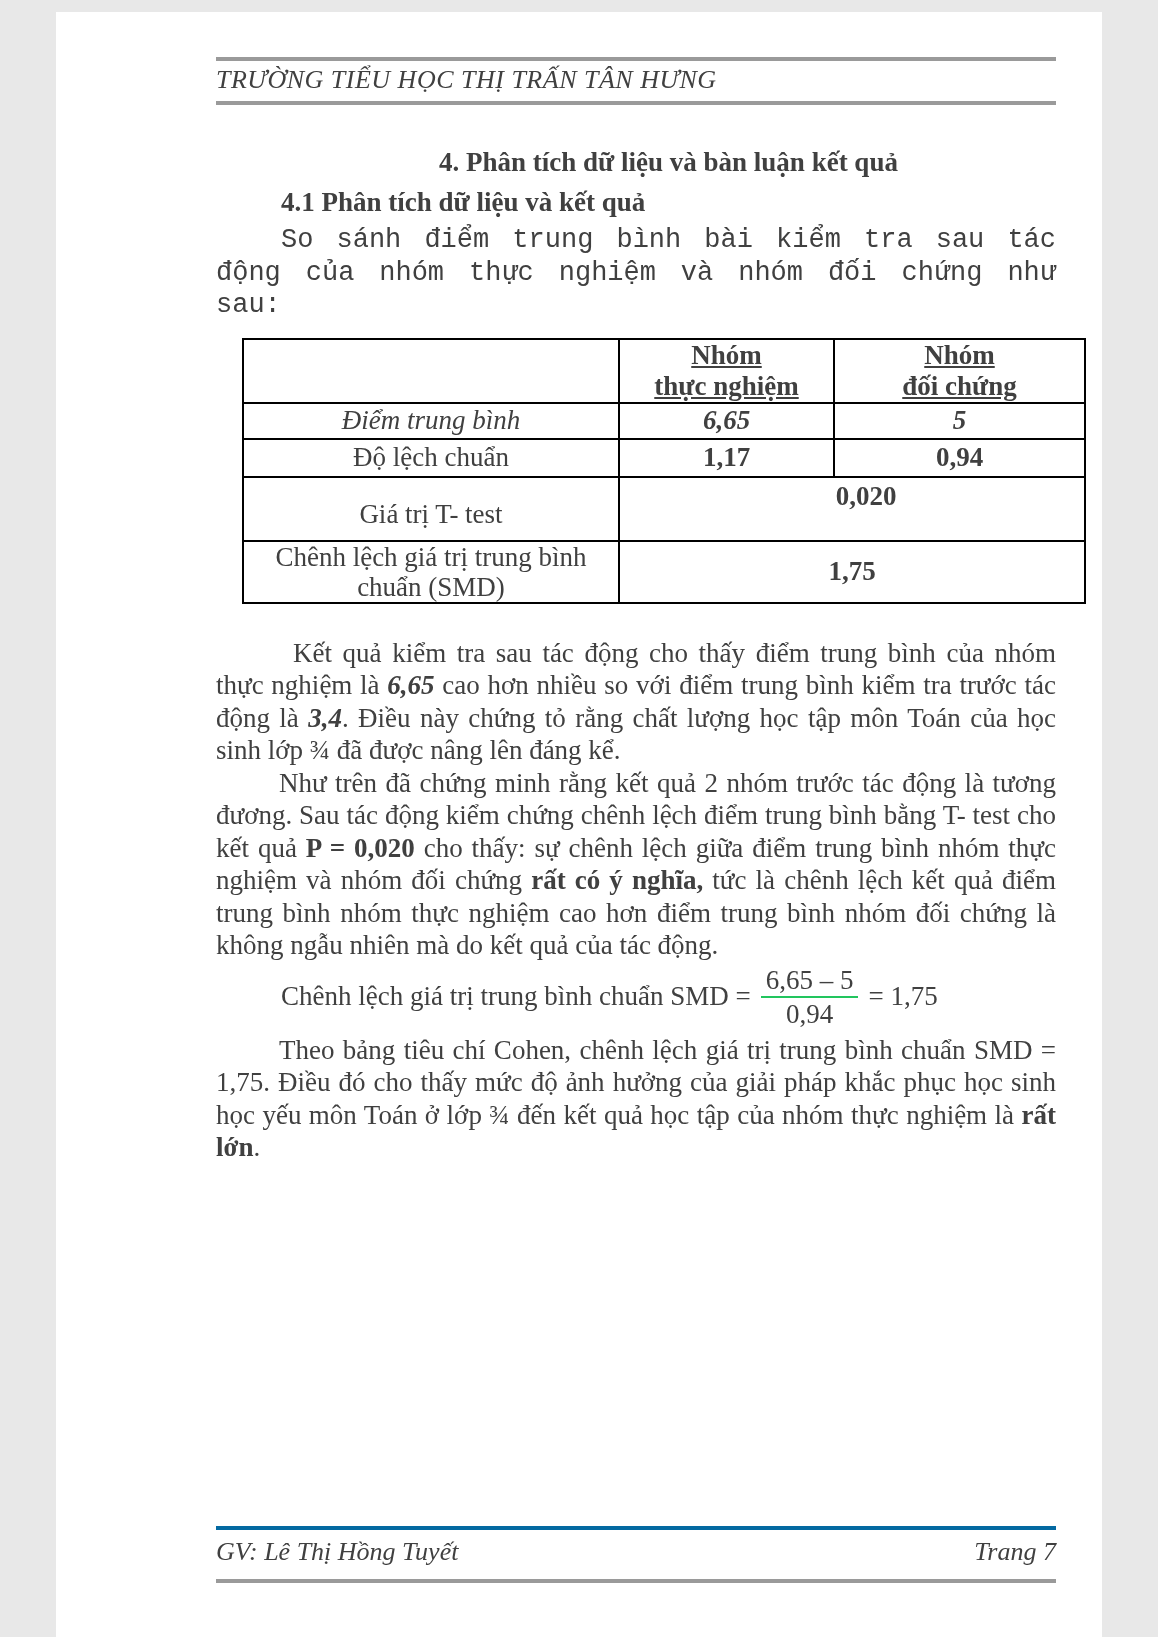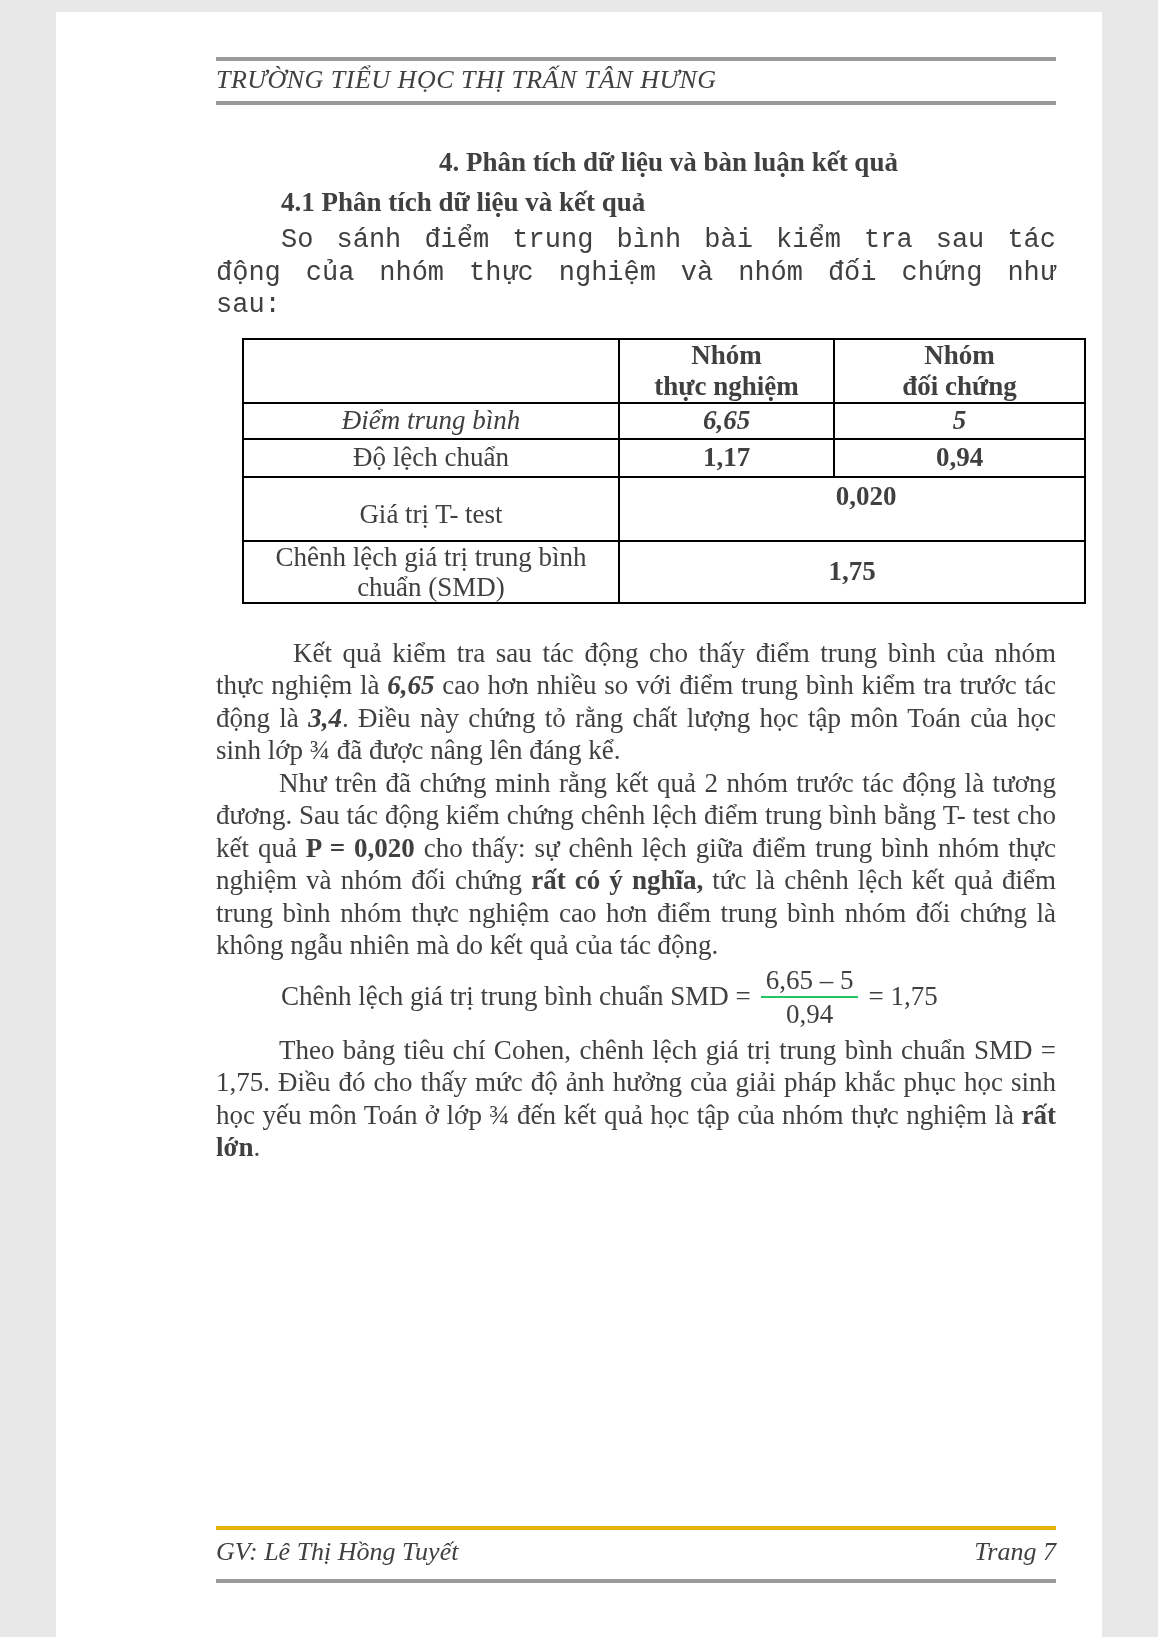--- a/index.html
+++ b/index.html
@@ -60,20 +60,21 @@
     border: 2px solid #000000;
     padding: 0 8px;
     overflow: hidden;
   }
   tr.head-row td {
     height: 58px;
     text-align: center;
     vertical-align: middle;
     font-weight: bold;
     line-height: 31px;
+    text-decoration: underline;
   }
   td.lbl { text-align: center; vertical-align: middle; }
   td.val { text-align: center; vertical-align: middle; font-weight: bold; }
   tr.r1 { height: 36px; font-style: italic; }
   tr.r2 { height: 38px; }
   tr.ttest-row { height: 64px; }
   tr.ttest-row td.lbl { vertical-align: bottom; padding-bottom: 10px; }
   tr.ttest-row td.val { vertical-align: top; padding-top: 3px; padding-left: 36px; }
   tr.smd-row { height: 58px; }
   tr.smd-row td.lbl { line-height: 30px; }
@@ -94,21 +95,21 @@
   }
   .frac .num { border-bottom: 2px solid #22c55e; padding: 0 5px 1px 5px; }
   .frac .den { padding-top: 1px; }
 
   
   .doc-footer {
     position: absolute;
     left: 160px;
     top: 1514px;
     width: 840px;
-    border-top: 4px solid #eab308;
+    border-top: 4px solid #0369a1;
     border-bottom: 4px solid #9a9a9a;
     padding: 7px 0 12px 0;
     display: flex;
     justify-content: space-between;
     font-style: italic;
     font-size: 26px;
     line-height: 30px;
   }
 </style>
 </head>

